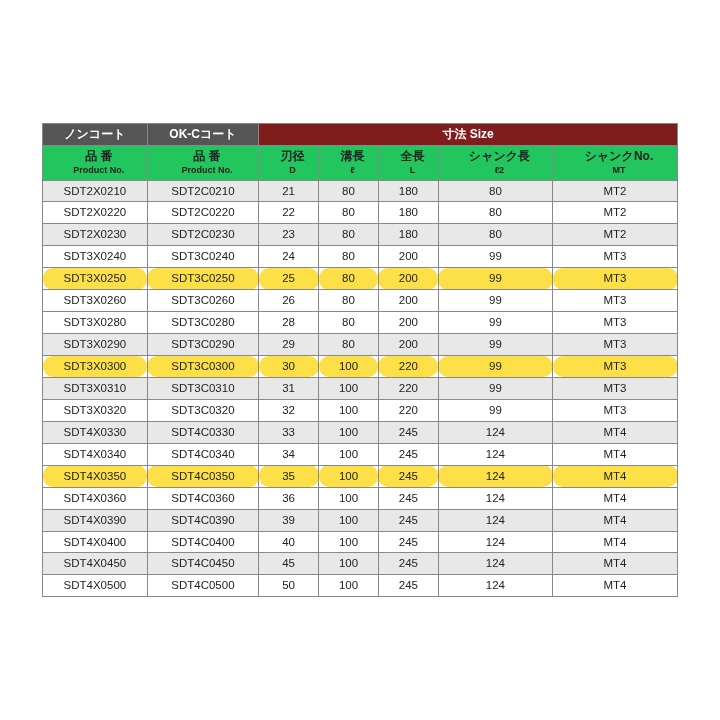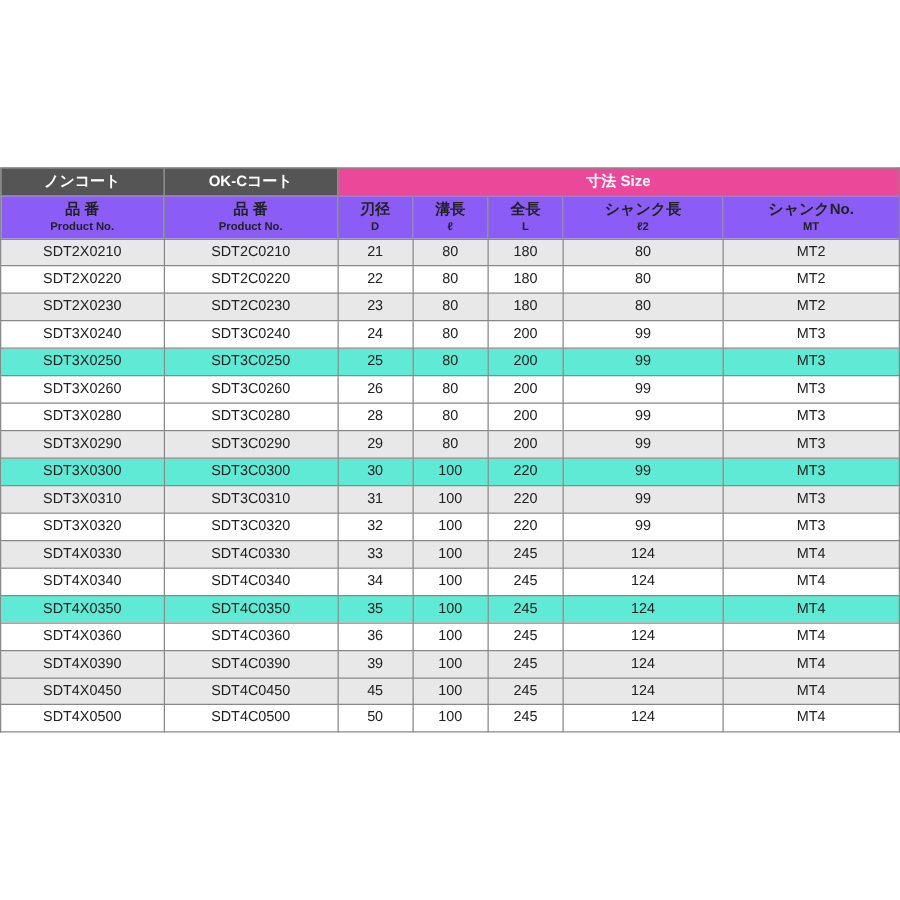--- a/index.html
+++ b/index.html
@@ -6,66 +6,68 @@
     body {
       width: 720px;
       height: 720px;
       background: #fff;
       font-family: Arial, sans-serif;
       display: flex;
       align-items: center;
       justify-content: center;
     }
     .table-container {
-      width: 720px;
+      width: 636px;
     }
     table {
       width: 100%;
       border-collapse: collapse;
       font-size: 12px;
     }
     th, td {
       border: 1px solid #888;
       text-align: center;
       padding: 3px 4px;
       line-height: 1.3;
     }
     .header-top th {
       background: #555;
       color: #fff;
       font-size: 12px;
       font-weight: bold;
     }
     .header-top th.size-header {
-      background: #ec4899;
+      background: #7f1d1d;
       color: #fff;
     }
     .header-sub th {
-      background: #8b5cf6;
+      background: #22c55e;
       color: #222;
       font-size: 11px;
+      padding-left: 12px;
     }
     .header-sub th .jp {
       font-size: 12px;
       font-weight: bold;
     }
     .header-sub th .en {
       font-size: 9px;
       display: block;
     }
     .data-row td {
       background: #fff;
       font-size: 11.5px;
       color: #222;
     }
     .data-row.alt td {
       background: #e8e8e8;
     }
     .data-row.highlight td {
-      background: #5eead4;
+      background: #fde047;
+      border-radius: 10px;
     }
   </style>
 </head>
 <body>
 
 <div class="table-container">
   <table>
     <thead>
       <tr class="header-top">
         <th>ノンコート</th>
@@ -241,20 +243,29 @@
         </tr>
         <tr class="data-row alt">
           <td>SDT4X0390</td>
           <td>SDT4C0390</td>
           <td>39</td>
           <td>100</td>
           <td>245</td>
           <td>124</td>
           <td>MT4</td>
         </tr>
+        <tr class="data-row">
+          <td>SDT4X0400</td>
+          <td>SDT4C0400</td>
+          <td>40</td>
+          <td>100</td>
+          <td>245</td>
+          <td>124</td>
+          <td>MT4</td>
+        </tr>
         <tr class="data-row alt">
           <td>SDT4X0450</td>
           <td>SDT4C0450</td>
           <td>45</td>
           <td>100</td>
           <td>245</td>
           <td>124</td>
           <td>MT4</td>
         </tr>
         <tr class="data-row">

